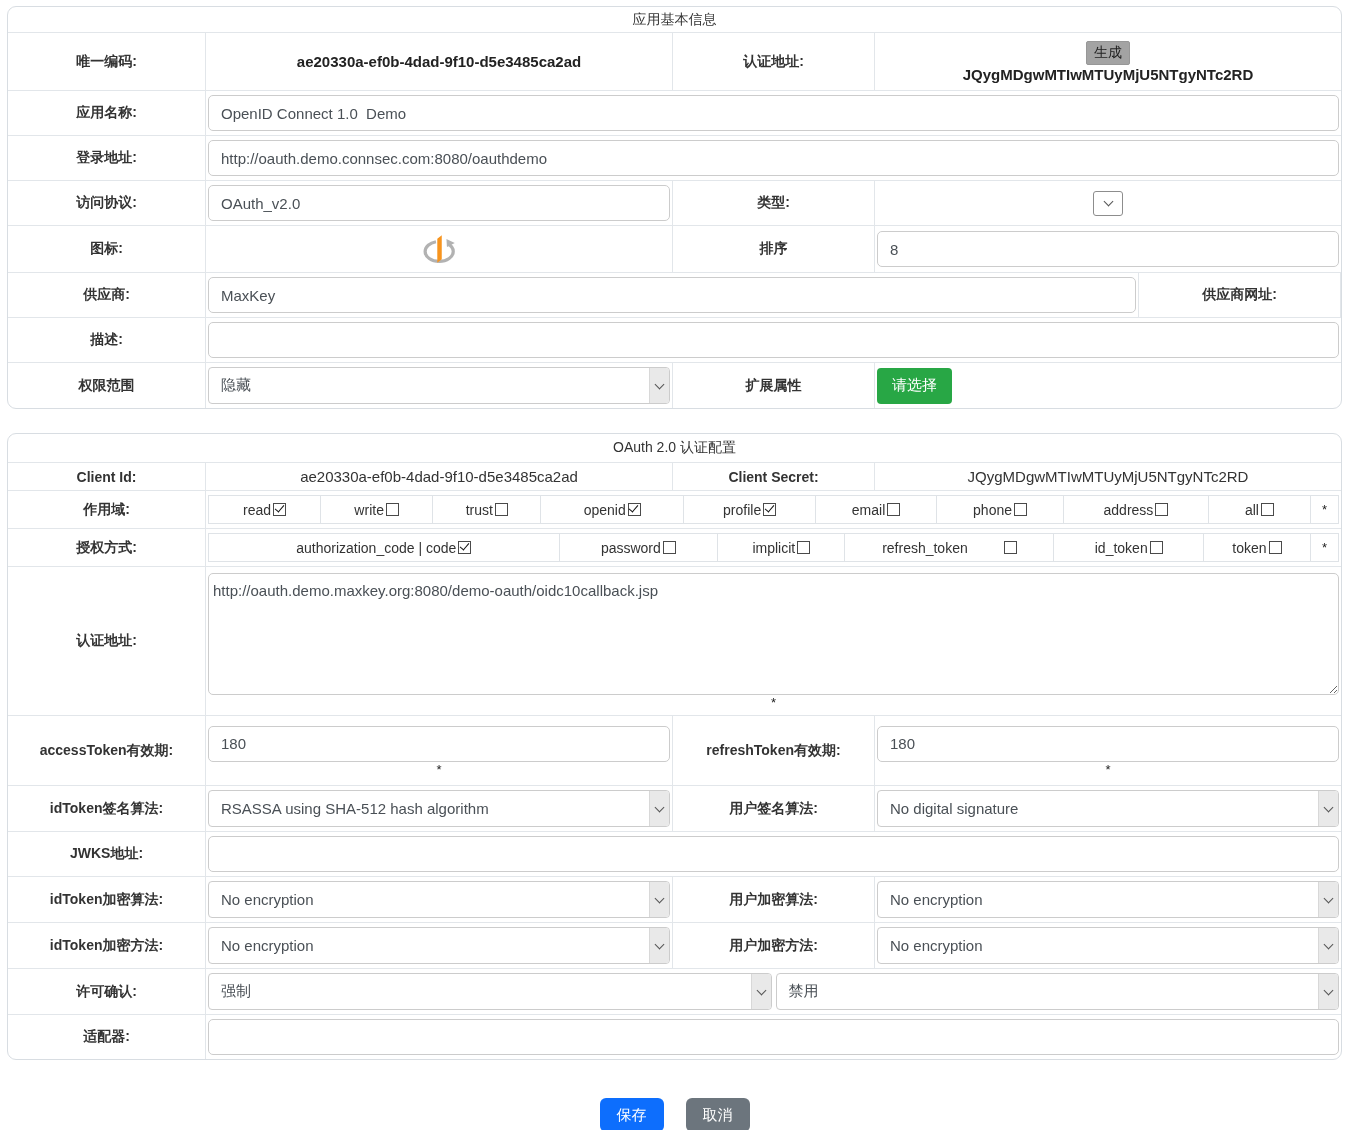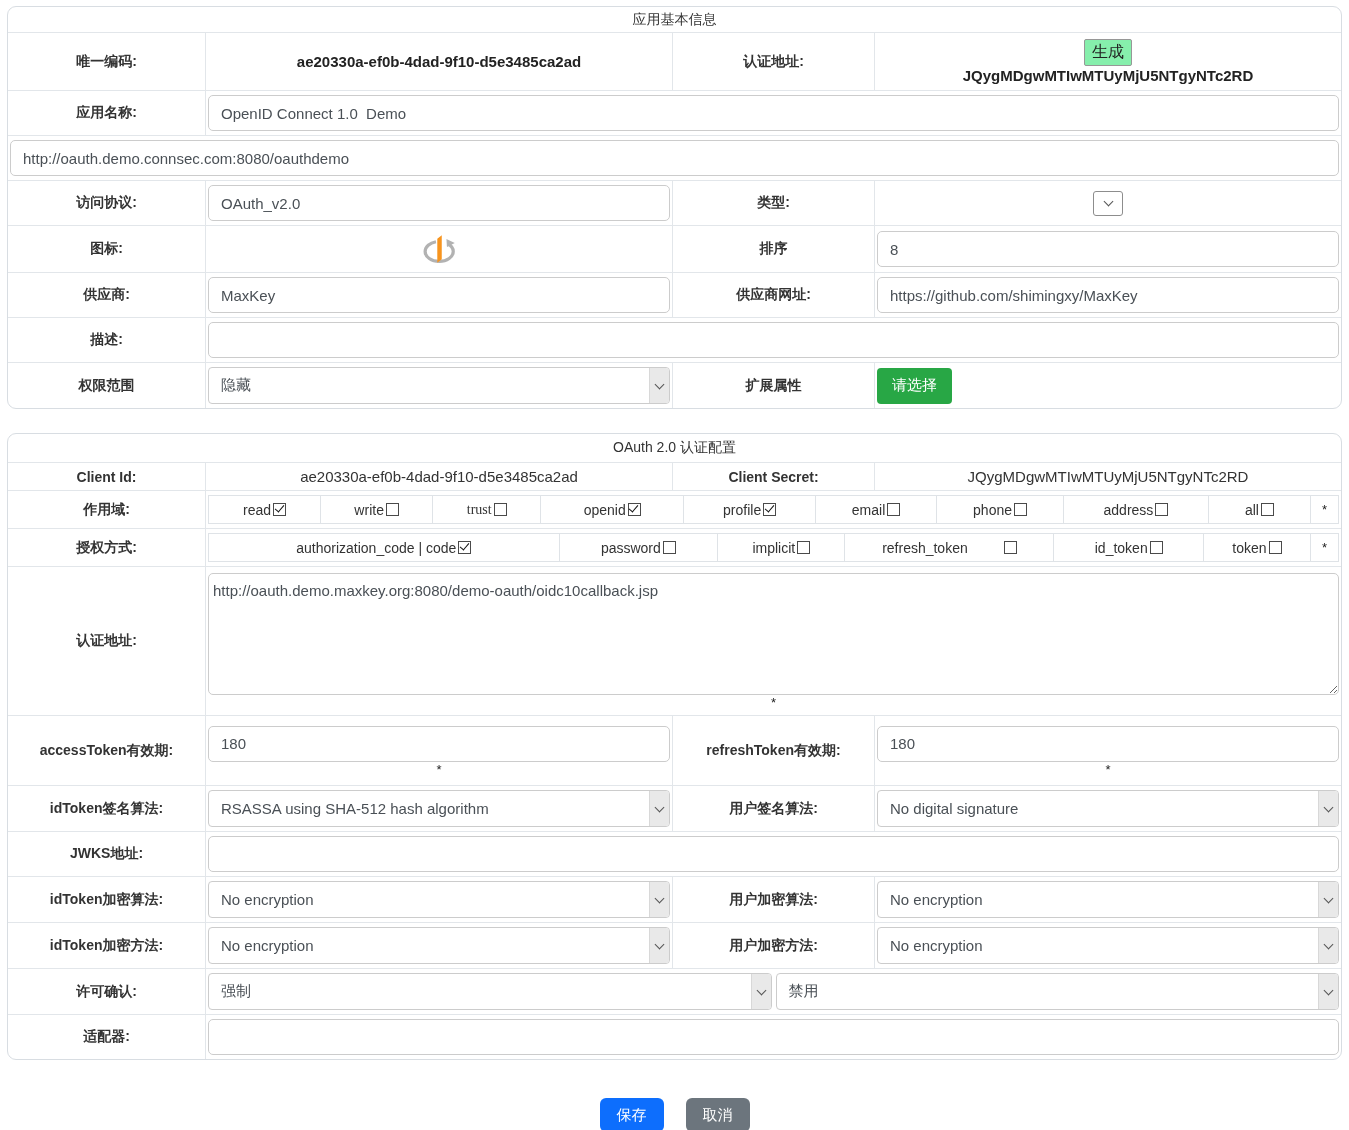--- a/index.html
+++ b/index.html
@@ -73,22 +73,22 @@
     transform:rotate(45deg);
   }
   .mini-sel {
     width:30px; height:25px;
     border:1px solid #8d8d8d; border-radius:3px; background:#fff;
     display:flex; align-items:center; justify-content:center;
   }
   .bold-val { font-size:15px; font-weight:bold; color:#222; text-align:center; }
   .plain-val { font-size:15px; color:#333; text-align:center; }
   .gen-btn {
-    background:#86efac; border:1px solid #979797; border-radius:2px;
-    font-size:16px; color:#222; padding:2px 7px; font-family:inherit; cursor:pointer;
+    background:#a3a3a3; border:1px solid #979797; border-radius:2px;
+    font-size:14px; color:#222; padding:2px 7px; font-family:inherit; cursor:pointer;
   }
   .btn-green {
     background:#28a745; color:#fff; border:none; border-radius:4px;
     height:36px; padding:0 15px; font-size:15px; font-family:inherit; cursor:pointer;
   }
   .cb-table {
     display:flex; width:100%; align-items:stretch;
     border:1px solid #dfe3e7; background:#fff;
   }
   .cb-cell {
@@ -142,20 +142,21 @@
   </div>
 
   <div class="row h45">
     <div class="lbl">应用名称:</div>
     <div class="fld">
       <input class="inp" value="OpenID Connect 1.0  Demo" style="">
     </div>
   </div>
 
   <div class="row h45">
+    <div class="lbl">登录地址:</div>
     <div class="fld">
       <input class="inp" value="http://oauth.demo.connsec.com:8080/oauthdemo" style="">
     </div>
   </div>
 
   <div class="row h45">
     <div class="lbl">访问协议:</div>
     <div class="fld">
       <input class="inp" value="OAuth_v2.0" style="">
     </div>
@@ -181,23 +182,20 @@
       <input class="inp" value="8" style="">
     </div>
   </div>
 
   <div class="row h45">
     <div class="lbl">供应商:</div>
     <div class="fld">
       <input class="inp" value="MaxKey" style="">
     </div>
     <div class="lbl2">供应商网址:</div>
-    <div class="fld">
-      <input class="inp" value="https://github.com/shimingxy/MaxKey" style="">
-    </div>
   </div>
 
   <div class="row h45">
     <div class="lbl">描述:</div>
     <div class="fld">
       <input class="inp" value="" style="">
     </div>
   </div>
 
   <div class="row h46">
@@ -238,21 +236,21 @@
     <div class="fld pad0">
       <div class="cb-table">
         <div class="cb-cell" style="flex: 1.06 1 0px;">
             <span>read</span>
             <span class="cb checked"></span>
           </div>
           <div class="cb-cell" style="flex: 1.06 1 0px;">
             <span>write</span>
             <span class="cb"></span>
           </div>
-          <div class="cb-cell" style="flex: 1.02 1 0px; font-family: Liberation Serif, serif;">
+          <div class="cb-cell" style="flex: 1.02 1 0px;">
             <span>trust</span>
             <span class="cb"></span>
           </div>
           <div class="cb-cell" style="flex: 1.37 1 0px;">
             <span>openid</span>
             <span class="cb checked"></span>
           </div>
           <div class="cb-cell" style="flex: 1.26 1 0px;">
             <span>profile</span>
             <span class="cb checked"></span>

